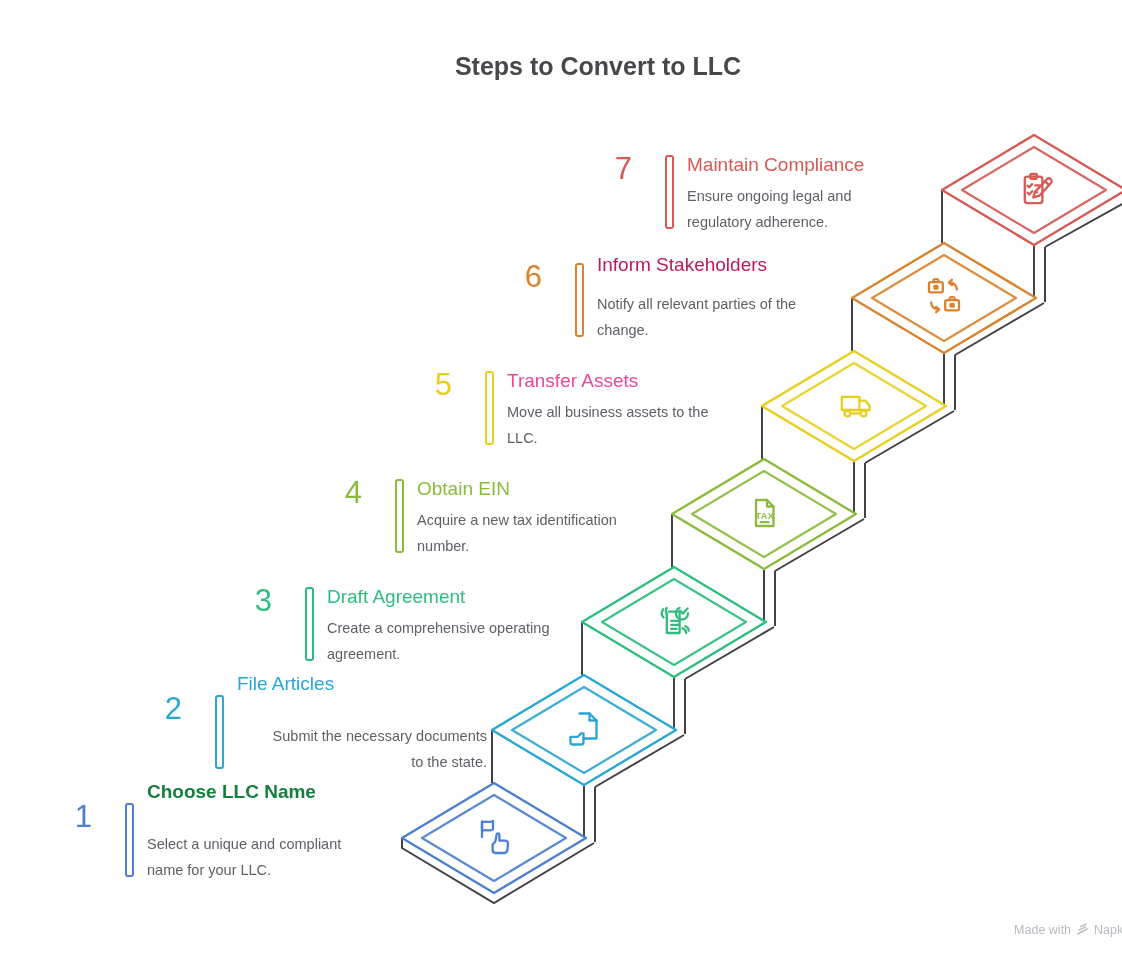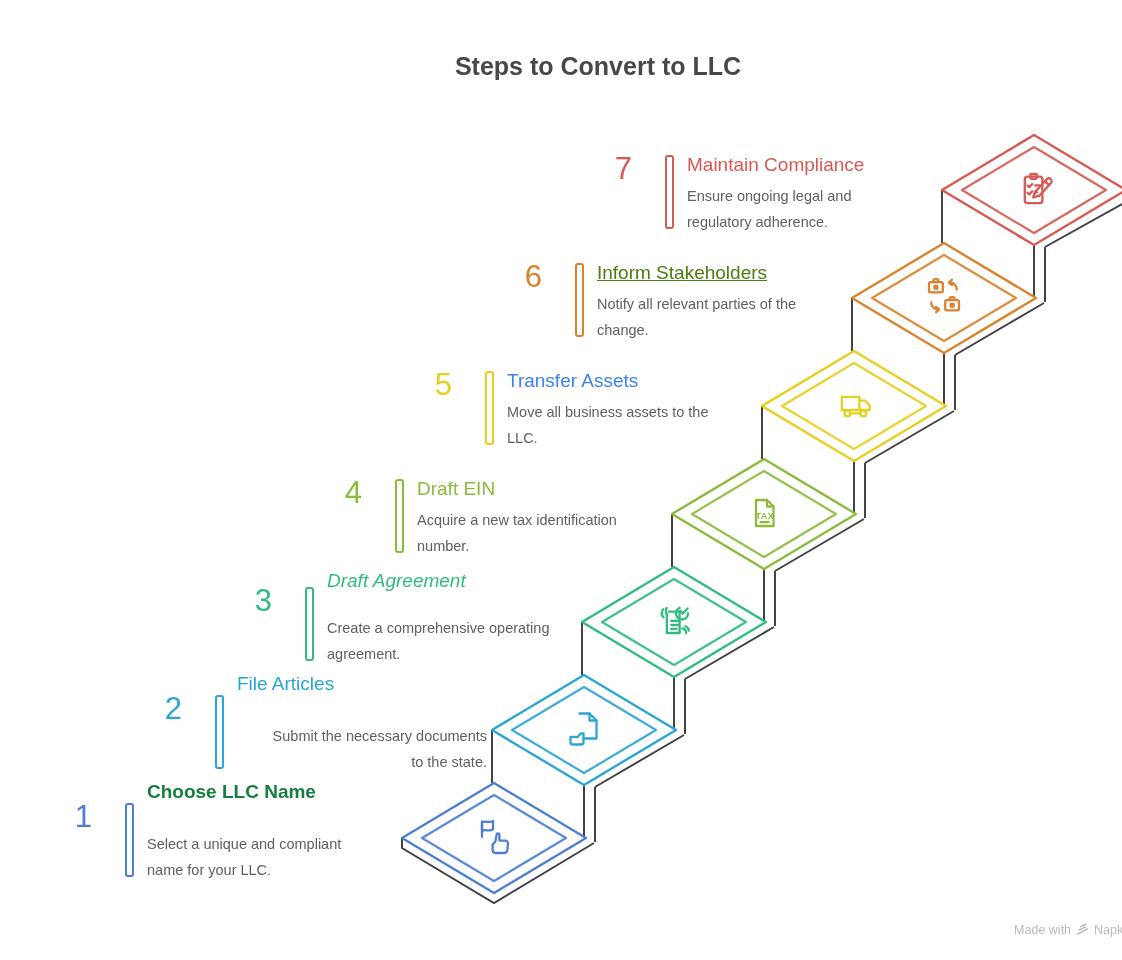--- a/index.html
+++ b/index.html
@@ -118,42 +118,42 @@
       <div class="step">
         <div class="step-number" style="left: 99px; top: 692px; color: rgb(42, 166, 211);">2</div>
         <div class="step-bar" style="left: 178px; top: 695px; border-color: rgb(42, 166, 211);"></div>
         <div class="step-title" style="left: 200px; top: 672px; color: rgb(42, 166, 211);">File Articles</div>
         <div class="step-desc" style="left: 200px; top: 723px; text-align: right;">Submit the necessary documents
 to the state.</div>
       </div>
       <div class="step">
         <div class="step-number" style="left: 189px; top: 584px; color: rgb(47, 189, 126);">3</div>
         <div class="step-bar" style="left: 268px; top: 587px; border-color: rgb(47, 189, 126);"></div>
-        <div class="step-title" style="left: 290px; top: 569px; color: rgb(47, 189, 126); font-style: italic;">Draft Agreement</div>
+        <div class="step-title" style="left: 290px; top: 585px; color: rgb(47, 189, 126);">Draft Agreement</div>
         <div class="step-desc" style="left: 290px; top: 615px;">Create a comprehensive operating
 agreement.</div>
       </div>
       <div class="step">
         <div class="step-number" style="left: 279px; top: 476px; color: rgb(140, 187, 60);">4</div>
         <div class="step-bar" style="left: 358px; top: 479px; border-color: rgb(140, 187, 60);"></div>
-        <div class="step-title" style="left: 380px; top: 477px; color: rgb(140, 187, 60);">Draft EIN</div>
+        <div class="step-title" style="left: 380px; top: 477px; color: rgb(140, 187, 60);">Obtain EIN</div>
         <div class="step-desc" style="left: 380px; top: 507px;">Acquire a new tax identification
 number.</div>
       </div>
       <div class="step">
         <div class="step-number" style="left: 369px; top: 368px; color: rgb(231, 207, 30);">5</div>
         <div class="step-bar" style="left: 448px; top: 371px; border-color: rgb(231, 207, 30);"></div>
-        <div class="step-title" style="left: 470px; top: 369px; color: #3b82f6;">Transfer Assets</div>
+        <div class="step-title" style="left: 470px; top: 369px; color: #ec4899;">Transfer Assets</div>
         <div class="step-desc" style="left: 470px; top: 399px;">Move all business assets to the
 LLC.</div>
       </div>
       <div class="step">
         <div class="step-number" style="left: 459px; top: 260px; color: rgb(217, 131, 47);">6</div>
         <div class="step-bar" style="left: 538px; top: 263px; border-color: rgb(217, 131, 47);"></div>
-        <div class="step-title" style="left: 560px; top: 261px; color: #4d7c0f; text-decoration: underline;">Inform Stakeholders</div>
+        <div class="step-title" style="left: 560px; top: 253px; color: #be185d;">Inform Stakeholders</div>
         <div class="step-desc" style="left: 560px; top: 291px;">Notify all relevant parties of the
 change.</div>
       </div>
       <div class="step">
         <div class="step-number" style="left: 549px; top: 152px; color: rgb(214, 90, 84);">7</div>
         <div class="step-bar" style="left: 628px; top: 155px; border-color: rgb(214, 90, 84);"></div>
         <div class="step-title" style="left: 650px; top: 153px; color: rgb(214, 90, 84);">Maintain Compliance</div>
         <div class="step-desc" style="left: 650px; top: 183px;">Ensure ongoing legal and
 regulatory adherence.</div>
       </div>

